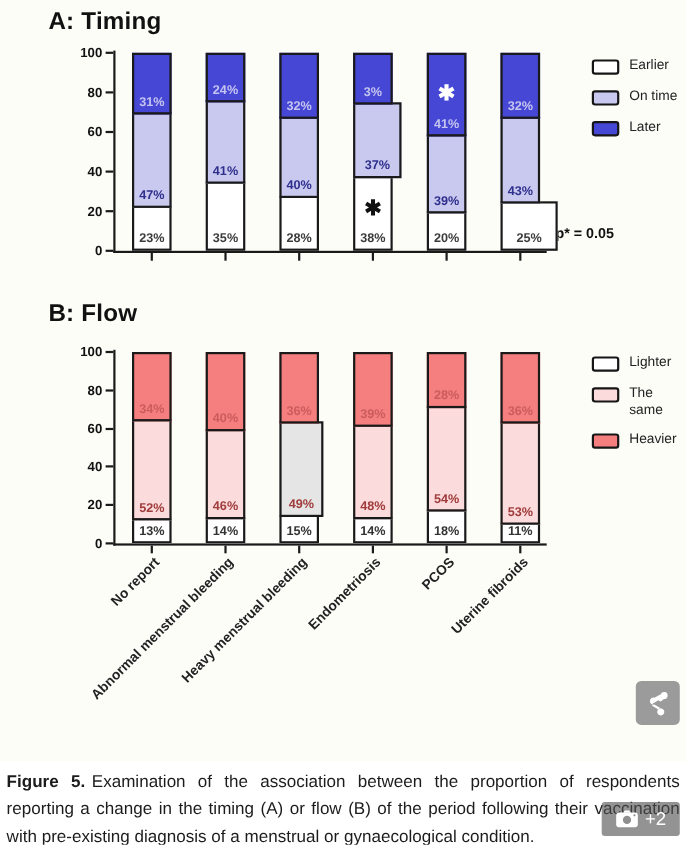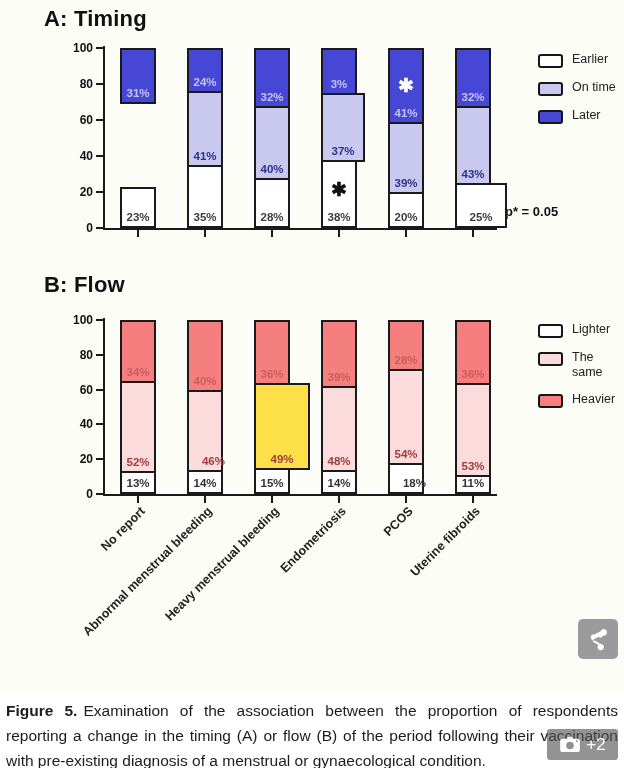--- a/index.html
+++ b/index.html
@@ -129,20 +129,23 @@
     <div class="ytick-label" style="left: 59px; top: 149px;">40</div>
     <div class="axis-line" style="left: 96px; top: 119px; width: 7px; height: 2px;"></div>
     <div class="ytick-label" style="left: 59px; top: 113px;">60</div>
     <div class="axis-line" style="left: 96px; top: 83px; width: 7px; height: 2px;"></div>
     <div class="ytick-label" style="left: 59px; top: 77px;">80</div>
     <div class="axis-line" style="left: 96px; top: 47px; width: 7px; height: 2px;"></div>
     <div class="ytick-label" style="left: 59px; top: 41px;">100</div>
     <div class="bar-seg" style="left: 120px; top: 186.6px; width: 36px; height: 41.4px; background: rgb(255, 255, 255);">
       <div class="seg-label" style="color: rgb(60, 60, 60);">23%</div>
     </div>
+    <div class="bar-seg" style="left: 120px; top: 102px; width: 36px; height: 86.6px; background: rgb(201, 201, 239);">
+      <div class="seg-label" style="color: rgb(47, 47, 142);">47%</div>
+    </div>
     <div class="bar-seg" style="left: 120px; top: 48px; width: 36px; height: 56px; background: rgb(71, 71, 213);">
       <div class="seg-label" style="color: rgb(196, 196, 240);">31%</div>
     </div>
     <div class="axis-line" style="left: 137px; top: 230px; width: 2px; height: 7px;"></div>
     <div class="bar-seg" style="left: 187px; top: 165px; width: 36px; height: 63px; background: rgb(255, 255, 255);">
       <div class="seg-label" style="color: rgb(60, 60, 60);">35%</div>
     </div>
     <div class="bar-seg" style="left: 187px; top: 91.2px; width: 36px; height: 75.8px; background: rgb(201, 201, 239);">
       <div class="seg-label" style="color: rgb(47, 47, 142);">41%</div>
     </div>
@@ -213,48 +216,48 @@
       <div class="seg-label" style="color: rgb(160, 60, 60);">52%</div>
     </div>
     <div class="bar-seg" style="left: 120px; top: 320px; width: 36px; height: 62.9px; background: rgb(245, 127, 127);">
       <div class="seg-label" style="color: rgb(204, 92, 92);">34%</div>
     </div>
     <div class="axis-line" style="left: 137px; top: 496px; width: 2px; height: 7px;"></div>
     <div class="bar-seg" style="left: 187px; top: 469.64px; width: 36px; height: 24.36px; background: rgb(255, 255, 255);">
       <div class="seg-label" style="color: rgb(51, 51, 51);">14%</div>
     </div>
     <div class="bar-seg" style="left: 187px; top: 389.6px; width: 36px; height: 82.04px; background: rgb(251, 219, 219);">
-      <div class="seg-label" style="color: rgb(160, 60, 60); text-align: right;">46%</div>
+      <div class="seg-label" style="color: rgb(160, 60, 60);">46%</div>
     </div>
     <div class="bar-seg" style="left: 187px; top: 320px; width: 36px; height: 71.6px; background: rgb(245, 127, 127);">
       <div class="seg-label" style="color: rgb(204, 92, 92);">40%</div>
     </div>
     <div class="axis-line" style="left: 204px; top: 496px; width: 2px; height: 7px;"></div>
     <div class="bar-seg" style="left: 254px; top: 467.9px; width: 36px; height: 26.1px; background: rgb(255, 255, 255);">
       <div class="seg-label" style="color: rgb(51, 51, 51);">15%</div>
     </div>
-    <div class="bar-seg" style="left: 254px; top: 382.64px; width: 56px; height: 87.26px; background: #fde047;">
+    <div class="bar-seg" style="left: 254px; top: 382.64px; width: 40px; height: 87.26px; background: #e5e5e5;">
       <div class="seg-label" style="color: rgb(160, 60, 60);">49%</div>
     </div>
     <div class="bar-seg" style="left: 254px; top: 320px; width: 36px; height: 64.64px; background: rgb(245, 127, 127);">
       <div class="seg-label" style="color: rgb(204, 92, 92);">36%</div>
     </div>
     <div class="axis-line" style="left: 271px; top: 496px; width: 2px; height: 7px;"></div>
     <div class="bar-seg" style="left: 321px; top: 469.64px; width: 36px; height: 24.36px; background: rgb(255, 255, 255);">
       <div class="seg-label" style="color: rgb(51, 51, 51);">14%</div>
     </div>
     <div class="bar-seg" style="left: 321px; top: 386.12px; width: 36px; height: 85.52px; background: rgb(251, 219, 219);">
       <div class="seg-label" style="color: rgb(160, 60, 60);">48%</div>
     </div>
     <div class="bar-seg" style="left: 321px; top: 320px; width: 36px; height: 68.12px; background: rgb(245, 127, 127);">
       <div class="seg-label" style="color: rgb(204, 92, 92);">39%</div>
     </div>
     <div class="axis-line" style="left: 338px; top: 496px; width: 2px; height: 7px;"></div>
     <div class="bar-seg" style="left: 388px; top: 462.68px; width: 36px; height: 31.32px; background: rgb(255, 255, 255);">
-      <div class="seg-label" style="color: rgb(51, 51, 51); text-align: right;">18%</div>
+      <div class="seg-label" style="color: rgb(51, 51, 51);">18%</div>
     </div>
     <div class="bar-seg" style="left: 388px; top: 368.72px; width: 36px; height: 95.96px; background: rgb(251, 219, 219);">
       <div class="seg-label" style="color: rgb(160, 60, 60);">54%</div>
     </div>
     <div class="bar-seg" style="left: 388px; top: 320px; width: 36px; height: 50.72px; background: rgb(245, 127, 127);">
       <div class="seg-label" style="color: rgb(204, 92, 92);">28%</div>
     </div>
     <div class="axis-line" style="left: 405px; top: 496px; width: 2px; height: 7px;"></div>
     <div class="bar-seg" style="left: 455px; top: 474.86px; width: 36px; height: 19.14px; background: rgb(255, 255, 255);">
       <div class="seg-label" style="color: rgb(51, 51, 51);">11%</div>

